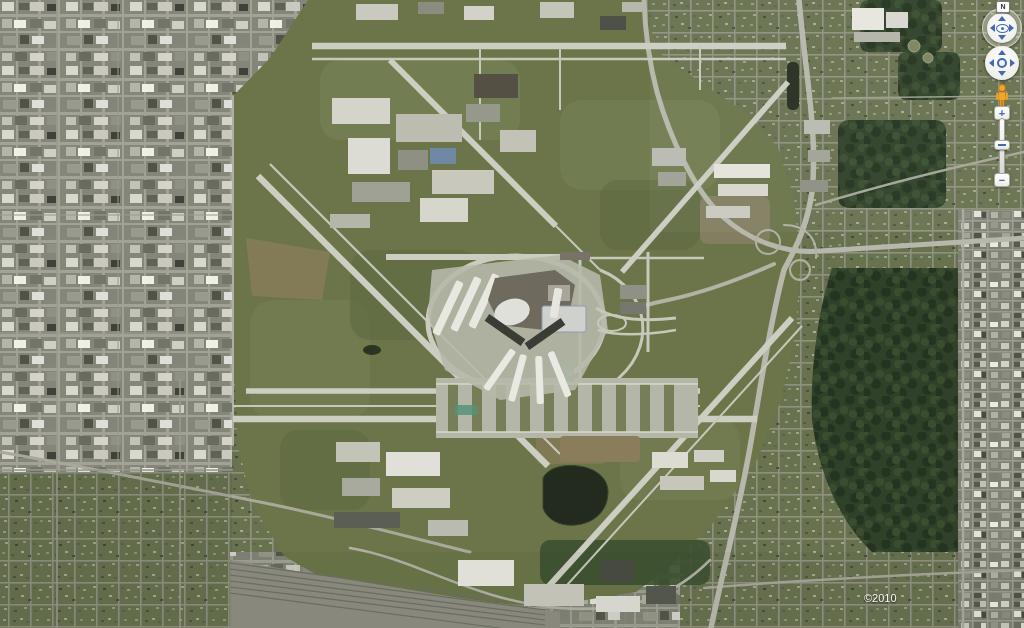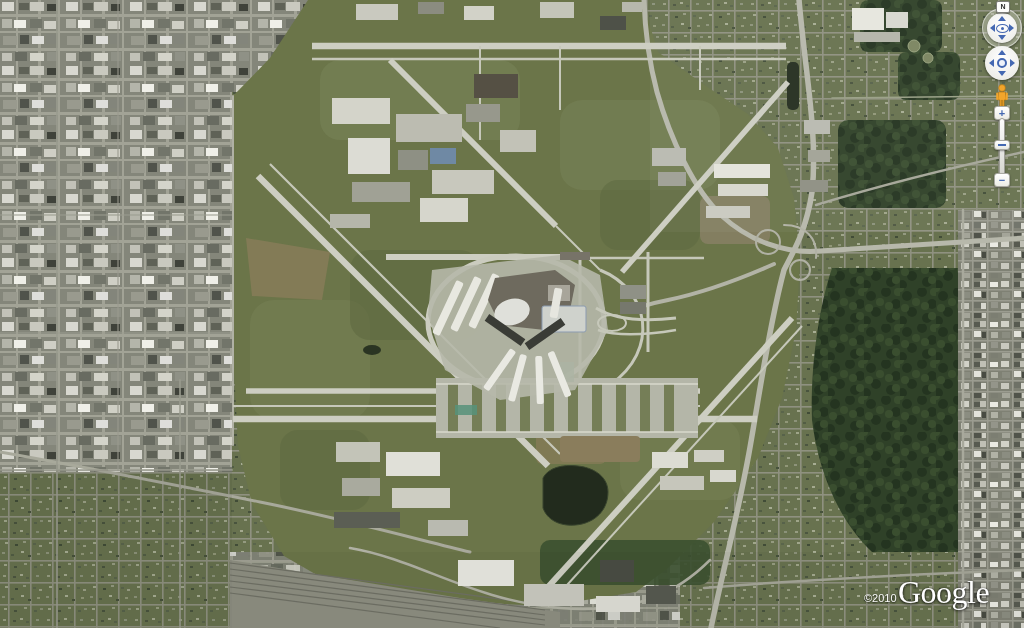--- a/index.html
+++ b/index.html
@@ -407,15 +407,14 @@
 <div class="zoom-ctl">
   <div class="zbtn zoom-in">+</div>
   <div class="zoom-track"></div>
   <div class="zoom-handle">
         <i></i>
       </div>
   <div class="zbtn zoom-out">−</div>
 </div>
 
 <div class="copyright">©2010</div>
-<div class="google-logo">Google</div>
 
 </div>
 
 </body></html>

